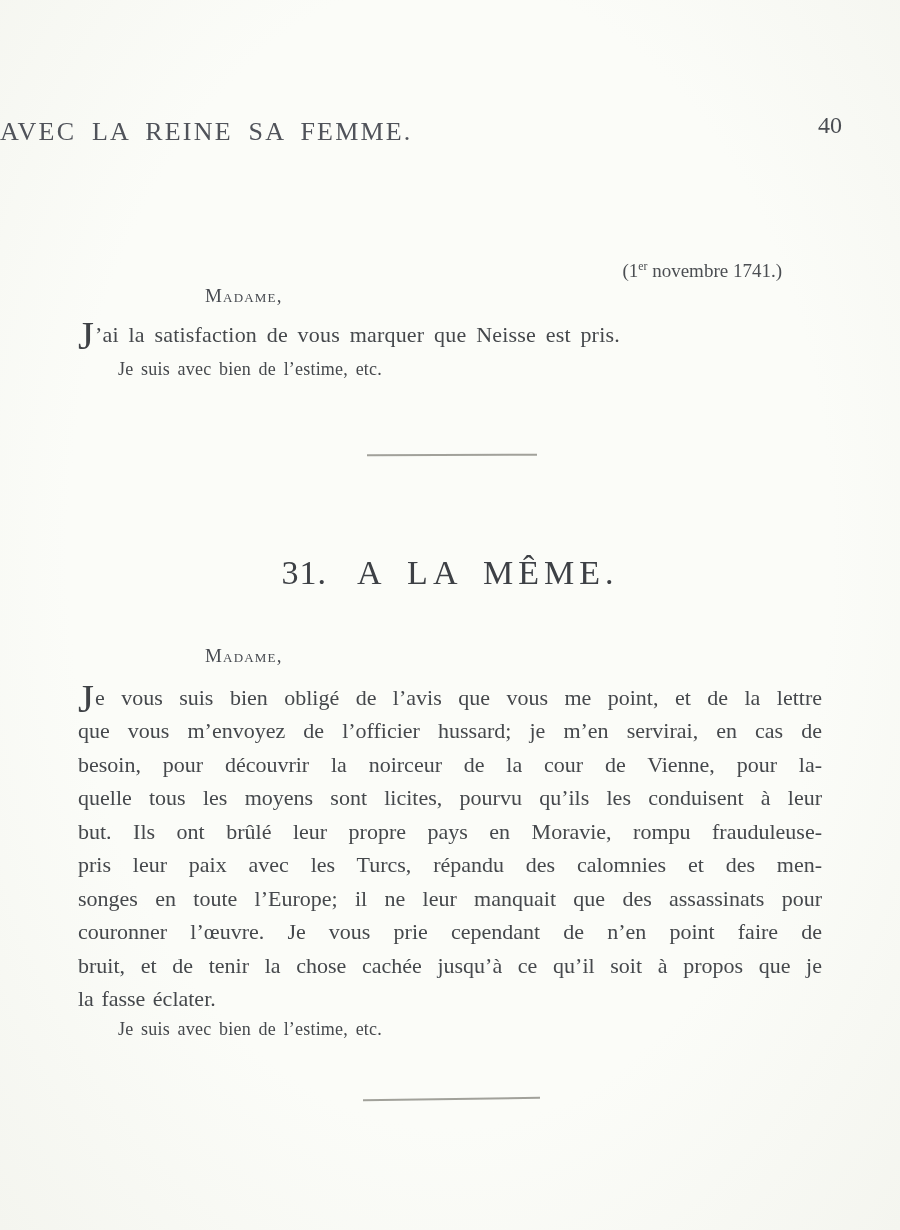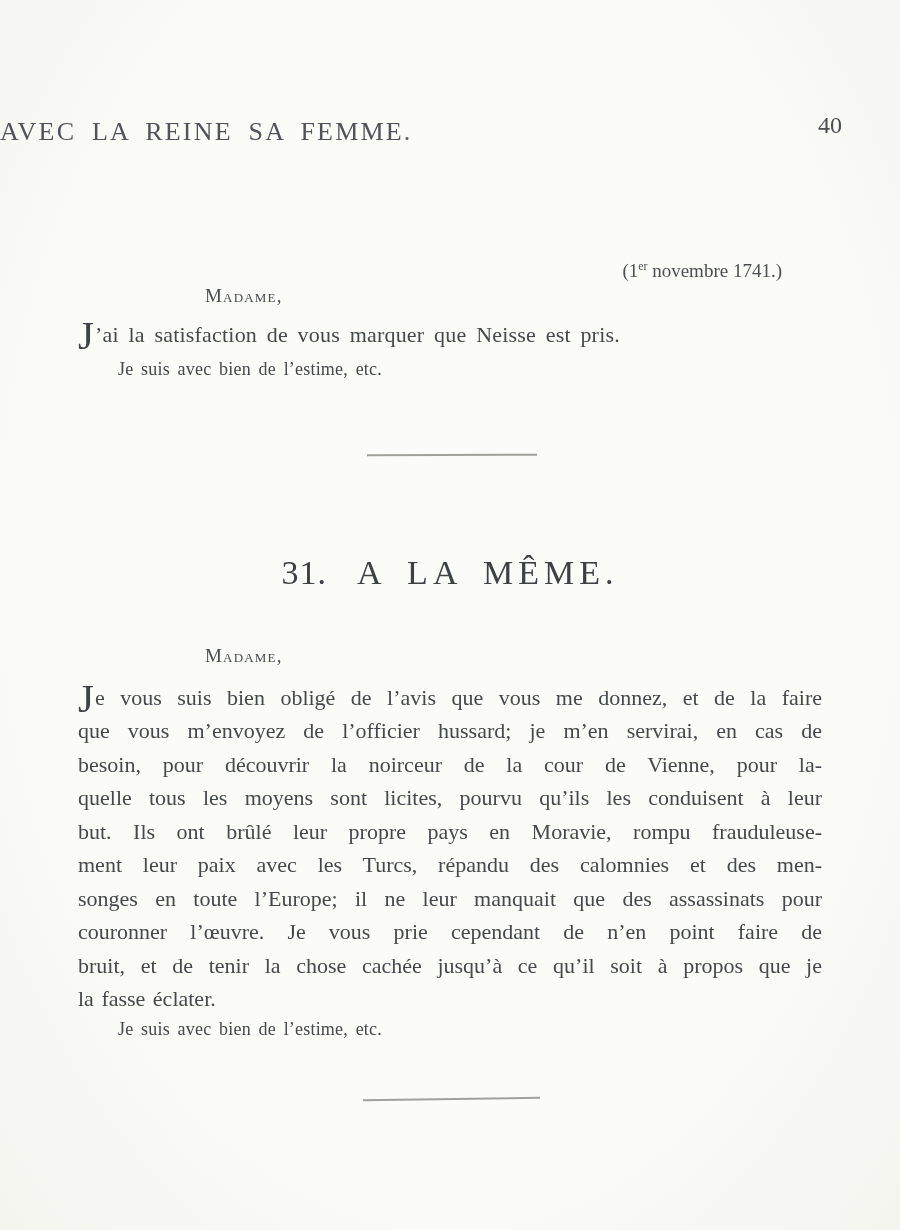--- a/index.html
+++ b/index.html
@@ -84,26 +84,26 @@
   <div class="rule" id="rule-1"></div>
 
   <div class="letter-heading" id="heading-31" style="top:553px;">
     <span class="num">31.</span><span class="title">A LA MÊME.</span>
   </div>
 
 
   <div class="salutation" id="salut-31">Madame,</div>
 
   <div class="body-block" id="body-31">
-    <div class="jline"><span class="initial">J</span><span>e vous suis bien obligé de l’avis que vous me donnez, et de la faire</span></div>
+    <div class="jline"><span class="initial">J</span><span>e vous suis bien obligé de l’avis que vous me point, et de la lettre</span></div>
     <div class="jline">que vous m’envoyez de l’officier hussard; je m’en servirai, en cas de</div>
     <div class="jline">besoin, pour découvrir la noirceur de la cour de Vienne, pour la-</div>
     <div class="jline">quelle tous les moyens sont licites, pourvu qu’ils les conduisent à leur</div>
     <div class="jline">but. Ils ont brûlé leur propre pays en Moravie, rompu frauduleuse-</div>
-    <div class="jline">ment leur paix avec les Turcs, répandu des calomnies et des men-</div>
+    <div class="jline">pris leur paix avec les Turcs, répandu des calomnies et des men-</div>
     <div class="jline">songes en toute l’Europe; il ne leur manquait que des assassinats pour</div>
     <div class="jline">couronner l’œuvre. Je vous prie cependant de n’en point faire de</div>
     <div class="jline">bruit, et de tenir la chose cachée jusqu’à ce qu’il soit à propos que je</div>
     <div class="jline last">la fasse éclater.</div>
   </div>
 
   <div class="closing" id="closing-31">Je suis avec bien de l’estime, etc.</div>
 
   <div class="rule" id="rule-2"></div>
 

